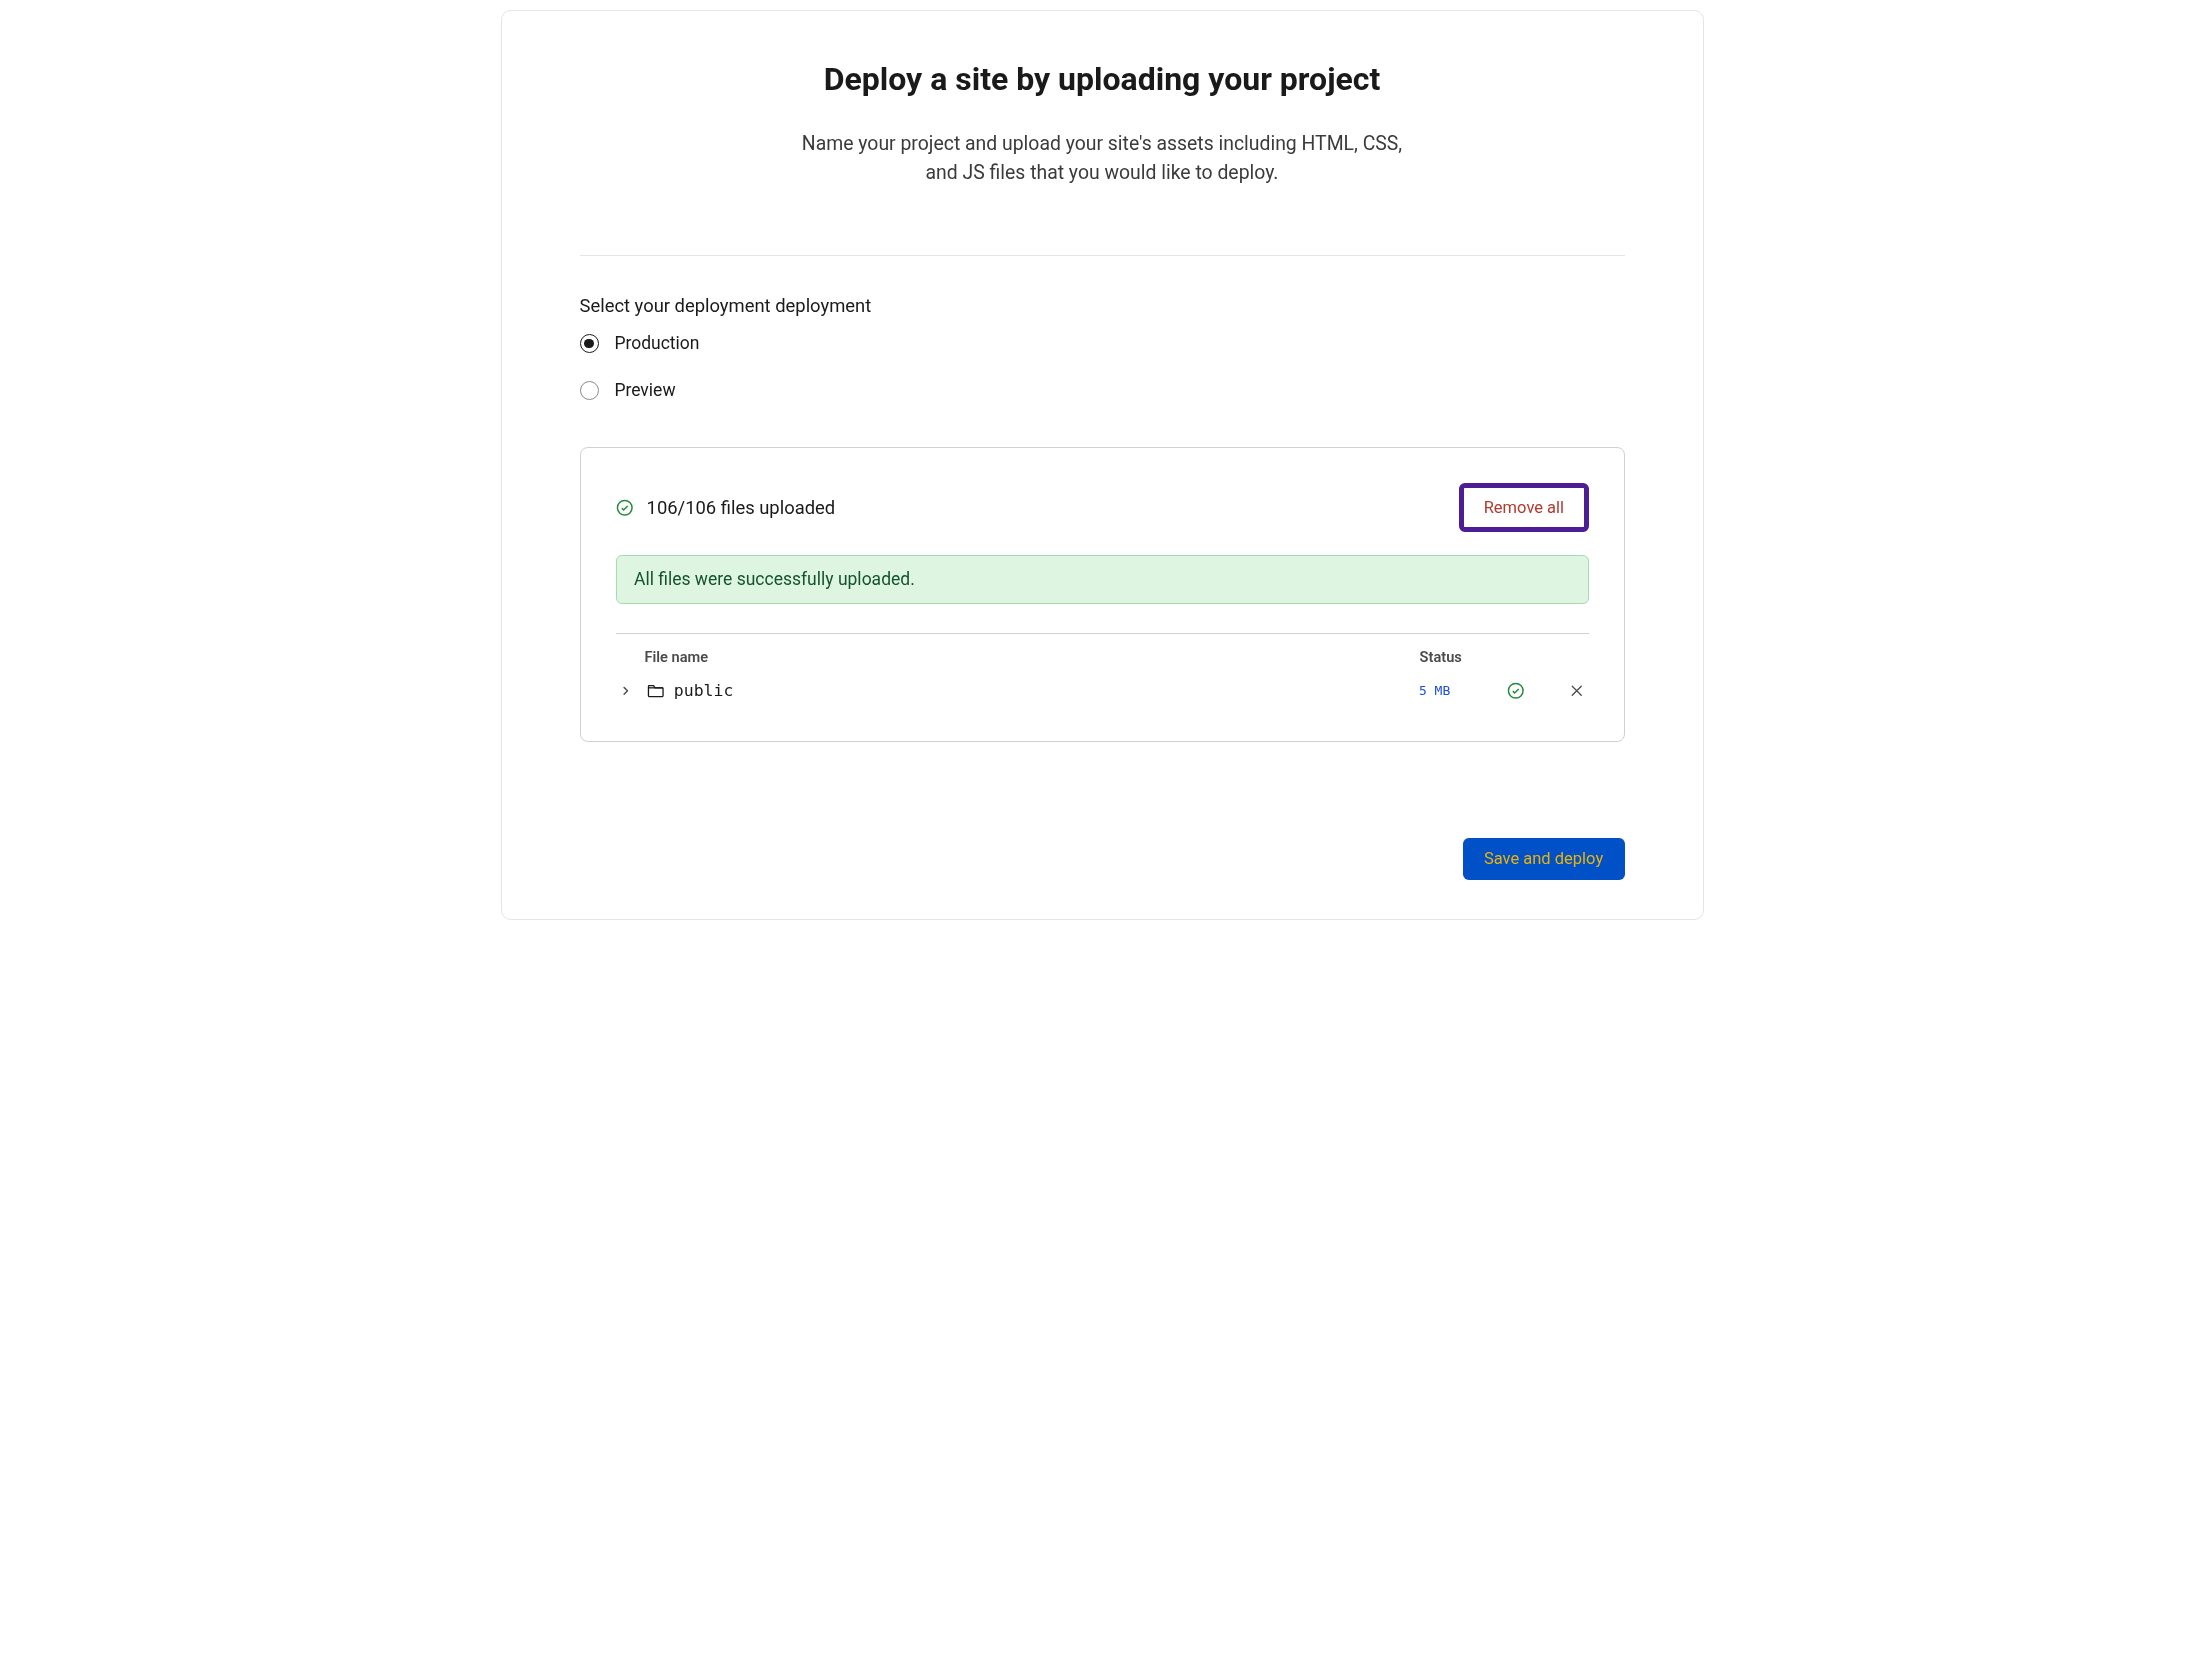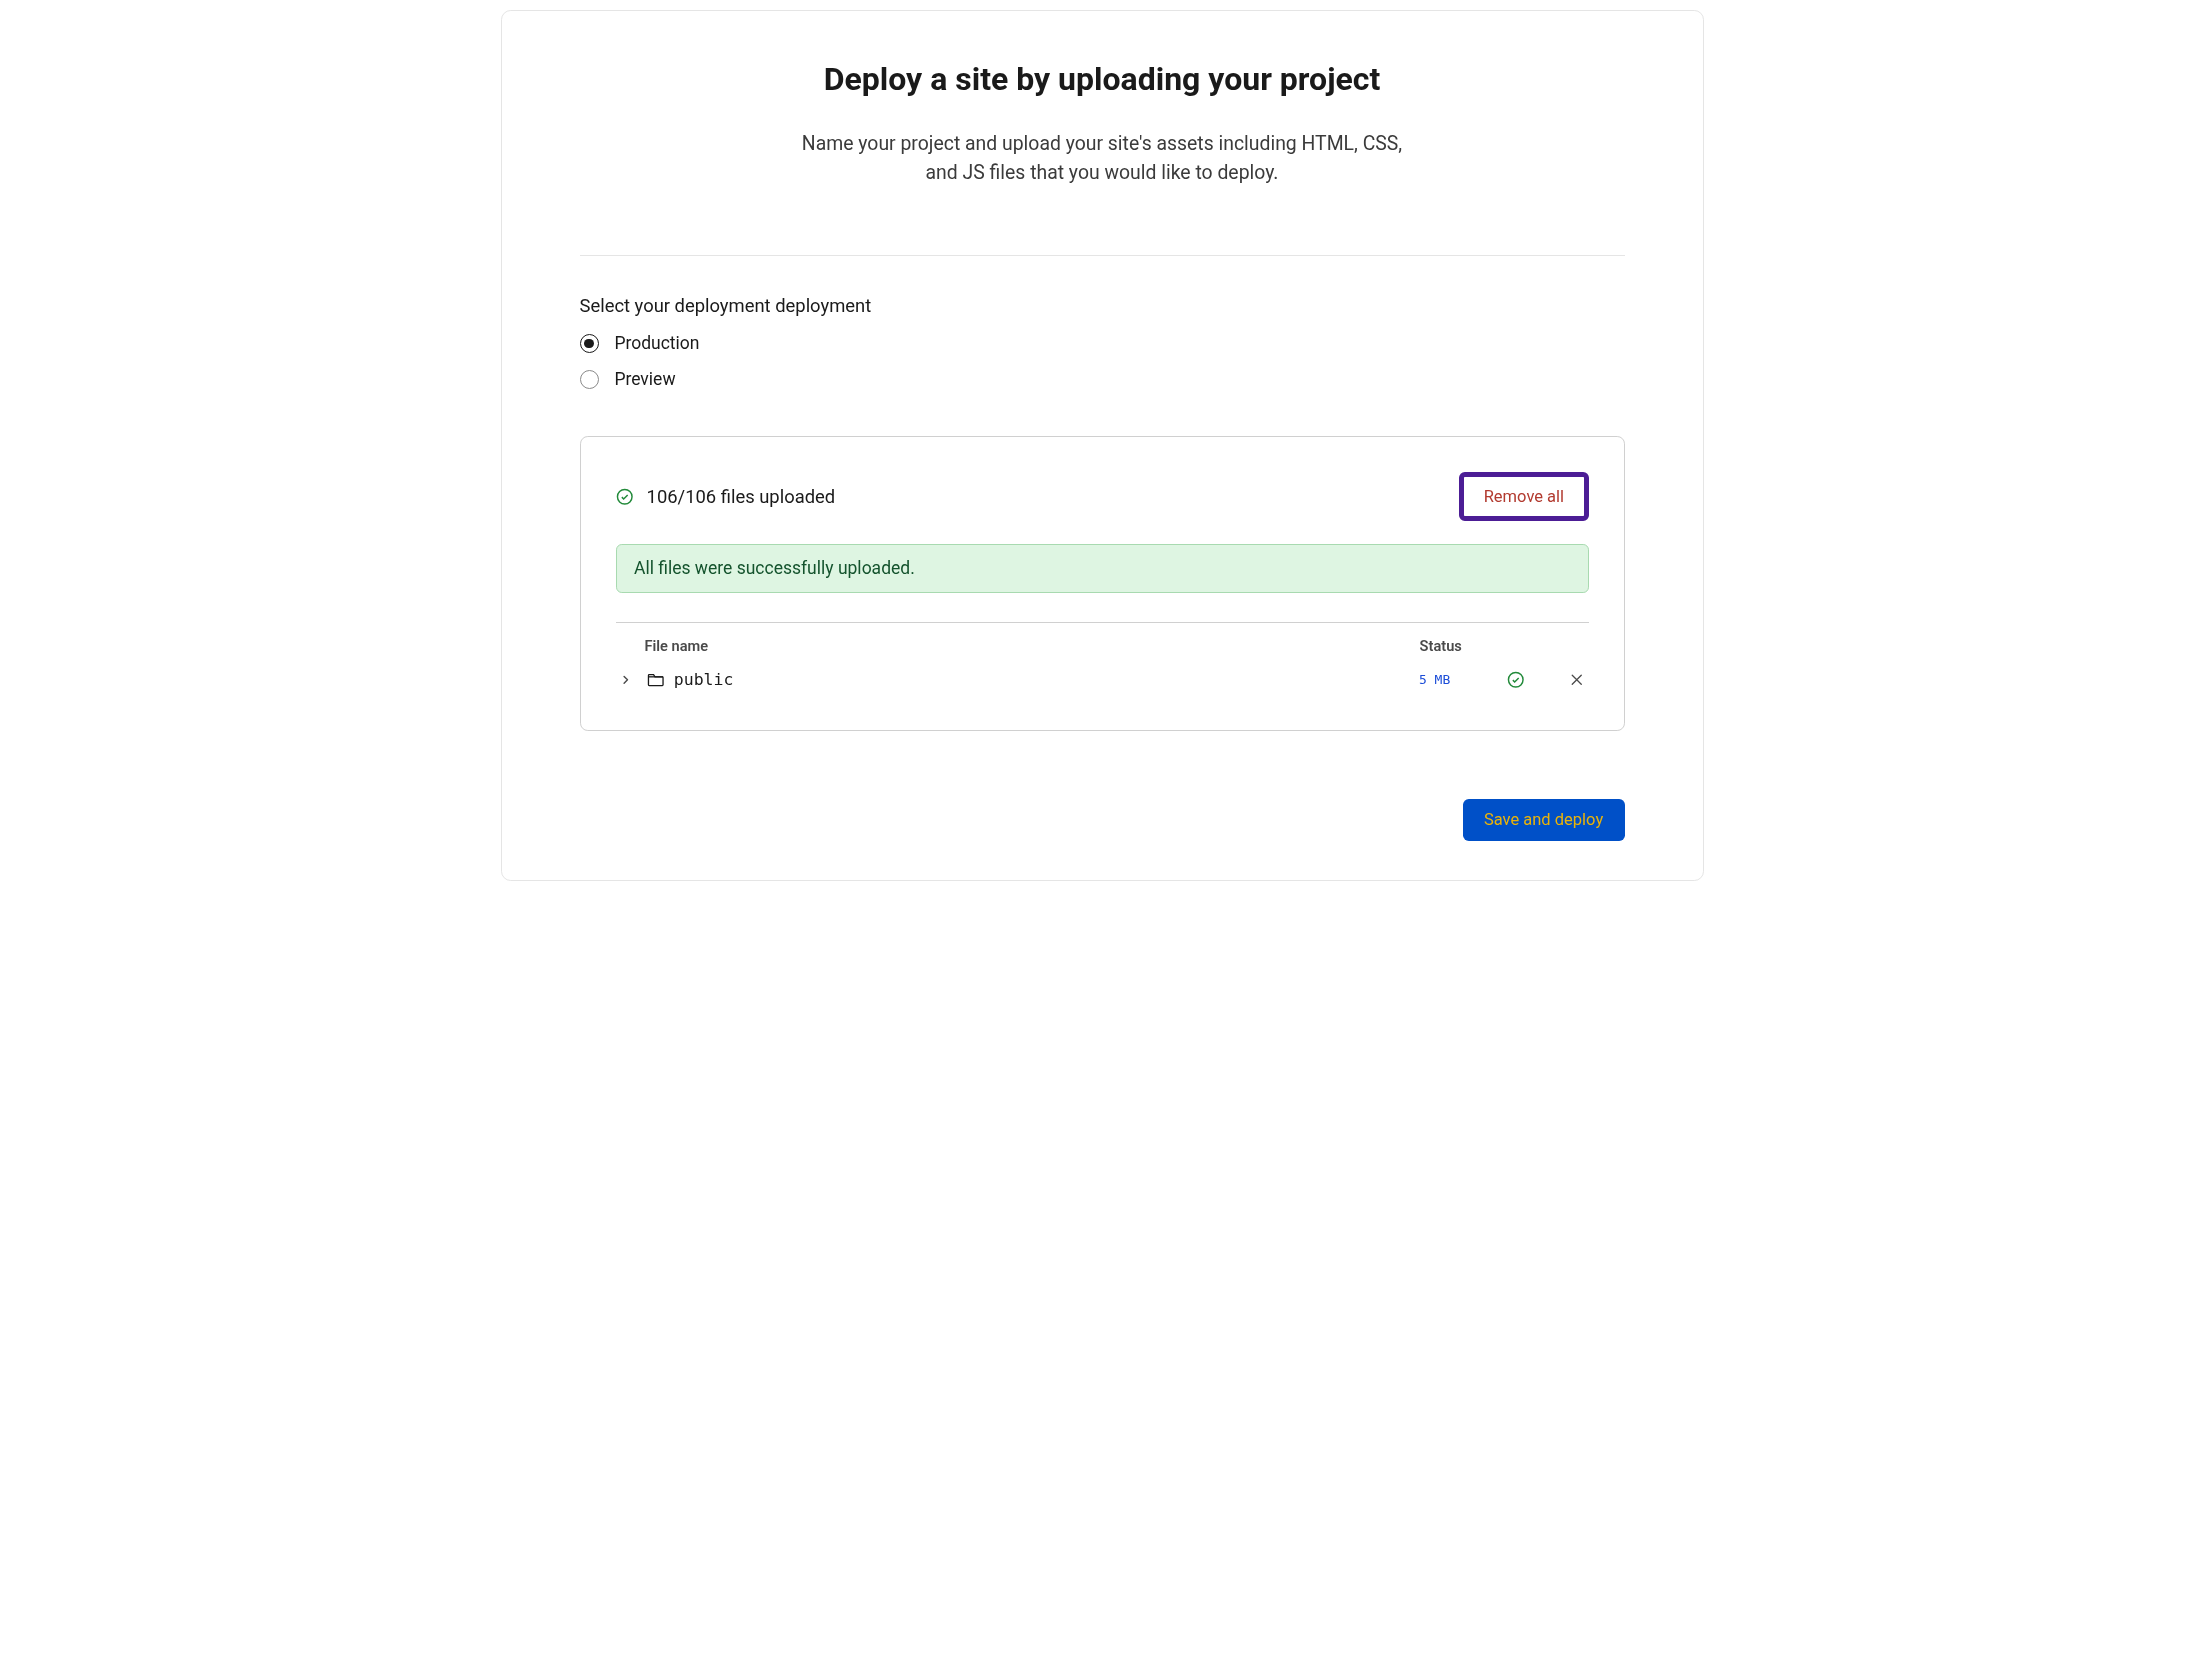--- a/index.html
+++ b/index.html
@@ -43,21 +43,21 @@
       margin-bottom: 39px;
     }
     .section-label {
       font-size: 18.4px;
       color: #1a1a1a;
       margin-bottom: 17.5px;
     }
     .radio-group {
       display: flex;
       flex-direction: column;
-      gap: 16px;
+      gap: 27px;
       margin-bottom: 47px;
     }
     .radio-option {
       display: flex;
       align-items: center;
       gap: 15.5px;
       cursor: pointer;
     }
     .radio-circle {
       width: 19.4px;
@@ -79,21 +79,21 @@
       border-radius: 50%;
     }
     .radio-label {
       font-size: 17.5px;
       color: #1a1a1a;
     }
     .upload-panel {
       border: 1px solid #d0d0d0;
       border-radius: 7.8px;
       padding: 35px 35px 35px 35px;
-      margin-bottom: 68px;
+      margin-bottom: 96px;
     }
     .upload-header {
       display: flex;
       align-items: center;
       justify-content: space-between;
       margin-bottom: 23px;
     }
     .upload-status {
       display: flex;
       align-items: center;

